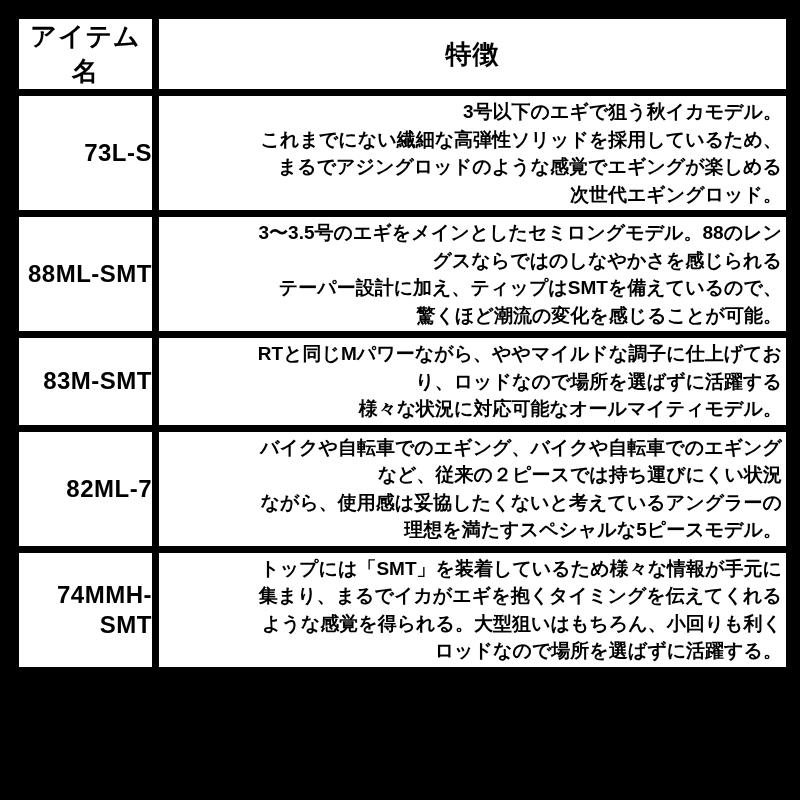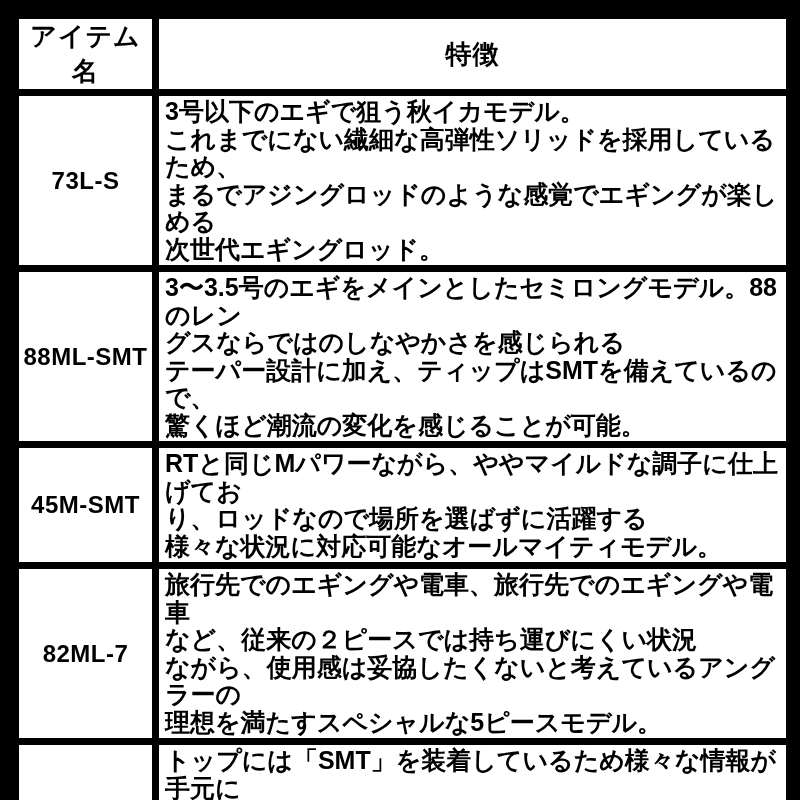--- a/index.html
+++ b/index.html
@@ -26,29 +26,29 @@
     vertical-align: middle;
   }
   .spec-table thead tr { height: 51px; }
   .spec-table th {
     font-size: 26px;
     text-align: center;
     letter-spacing: 1px;
   }
   td.cell-item {
     font-size: 24px;
-    text-align: center;
+    text-align: right;
     white-space: pre-line;
     line-height: 30px;
     letter-spacing: 0.5px;
   }
   td.cell-feature {
-    font-size: 25px;
+    font-size: 19px;
     line-height: 27.5px;
-    text-align: left;
+    text-align: right;
     white-space: pre-line;
     padding: 2px 4px 2px 6px;
   }
   tbody tr:nth-child(1) { height: 112px; }
   tbody tr:nth-child(2) { height: 111px; }
   tbody tr:nth-child(3) { height: 83px;  }
   tbody tr:nth-child(4) { height: 112px; }
   tbody tr:nth-child(5) { height: 111px; }
   tbody tr:nth-child(6) { height: 83px;  }
   tbody tr:nth-child(7) { height: 86px;  }
@@ -76,28 +76,28 @@
 次世代エギングロッド。</td>
     </tr>
     <tr>
       <td class="cell-item">88ML-SMT</td>
       <td class="cell-feature">3〜3.5号のエギをメインとしたセミロングモデル。88のレン
 グスならではのしなやかさを感じられる
 テーパー設計に加え、ティップはSMTを備えているので、
 驚くほど潮流の変化を感じることが可能。</td>
     </tr>
     <tr>
-      <td class="cell-item">45M-SMT</td>
+      <td class="cell-item">83M-SMT</td>
       <td class="cell-feature">RTと同じMパワーながら、ややマイルドな調子に仕上げてお
 り、ロッドなので場所を選ばずに活躍する
 様々な状況に対応可能なオールマイティモデル。</td>
     </tr>
     <tr>
       <td class="cell-item">82ML-7</td>
-      <td class="cell-feature">旅行先でのエギングや電車、旅行先でのエギングや電車
+      <td class="cell-feature">バイクや自転車でのエギング、バイクや自転車でのエギング
 など、従来の２ピースでは持ち運びにくい状況
 ながら、使用感は妥協したくないと考えているアングラーの
 理想を満たすスペシャルな5ピースモデル。</td>
     </tr>
     <tr>
       <td class="cell-item">74MMH-
 SMT</td>
       <td class="cell-feature">トップには「SMT」を装着しているため様々な情報が手元に
 集まり、まるでイカがエギを抱くタイミングを伝えてくれる
 ような感覚を得られる。大型狙いはもちろん、小回りも利く

